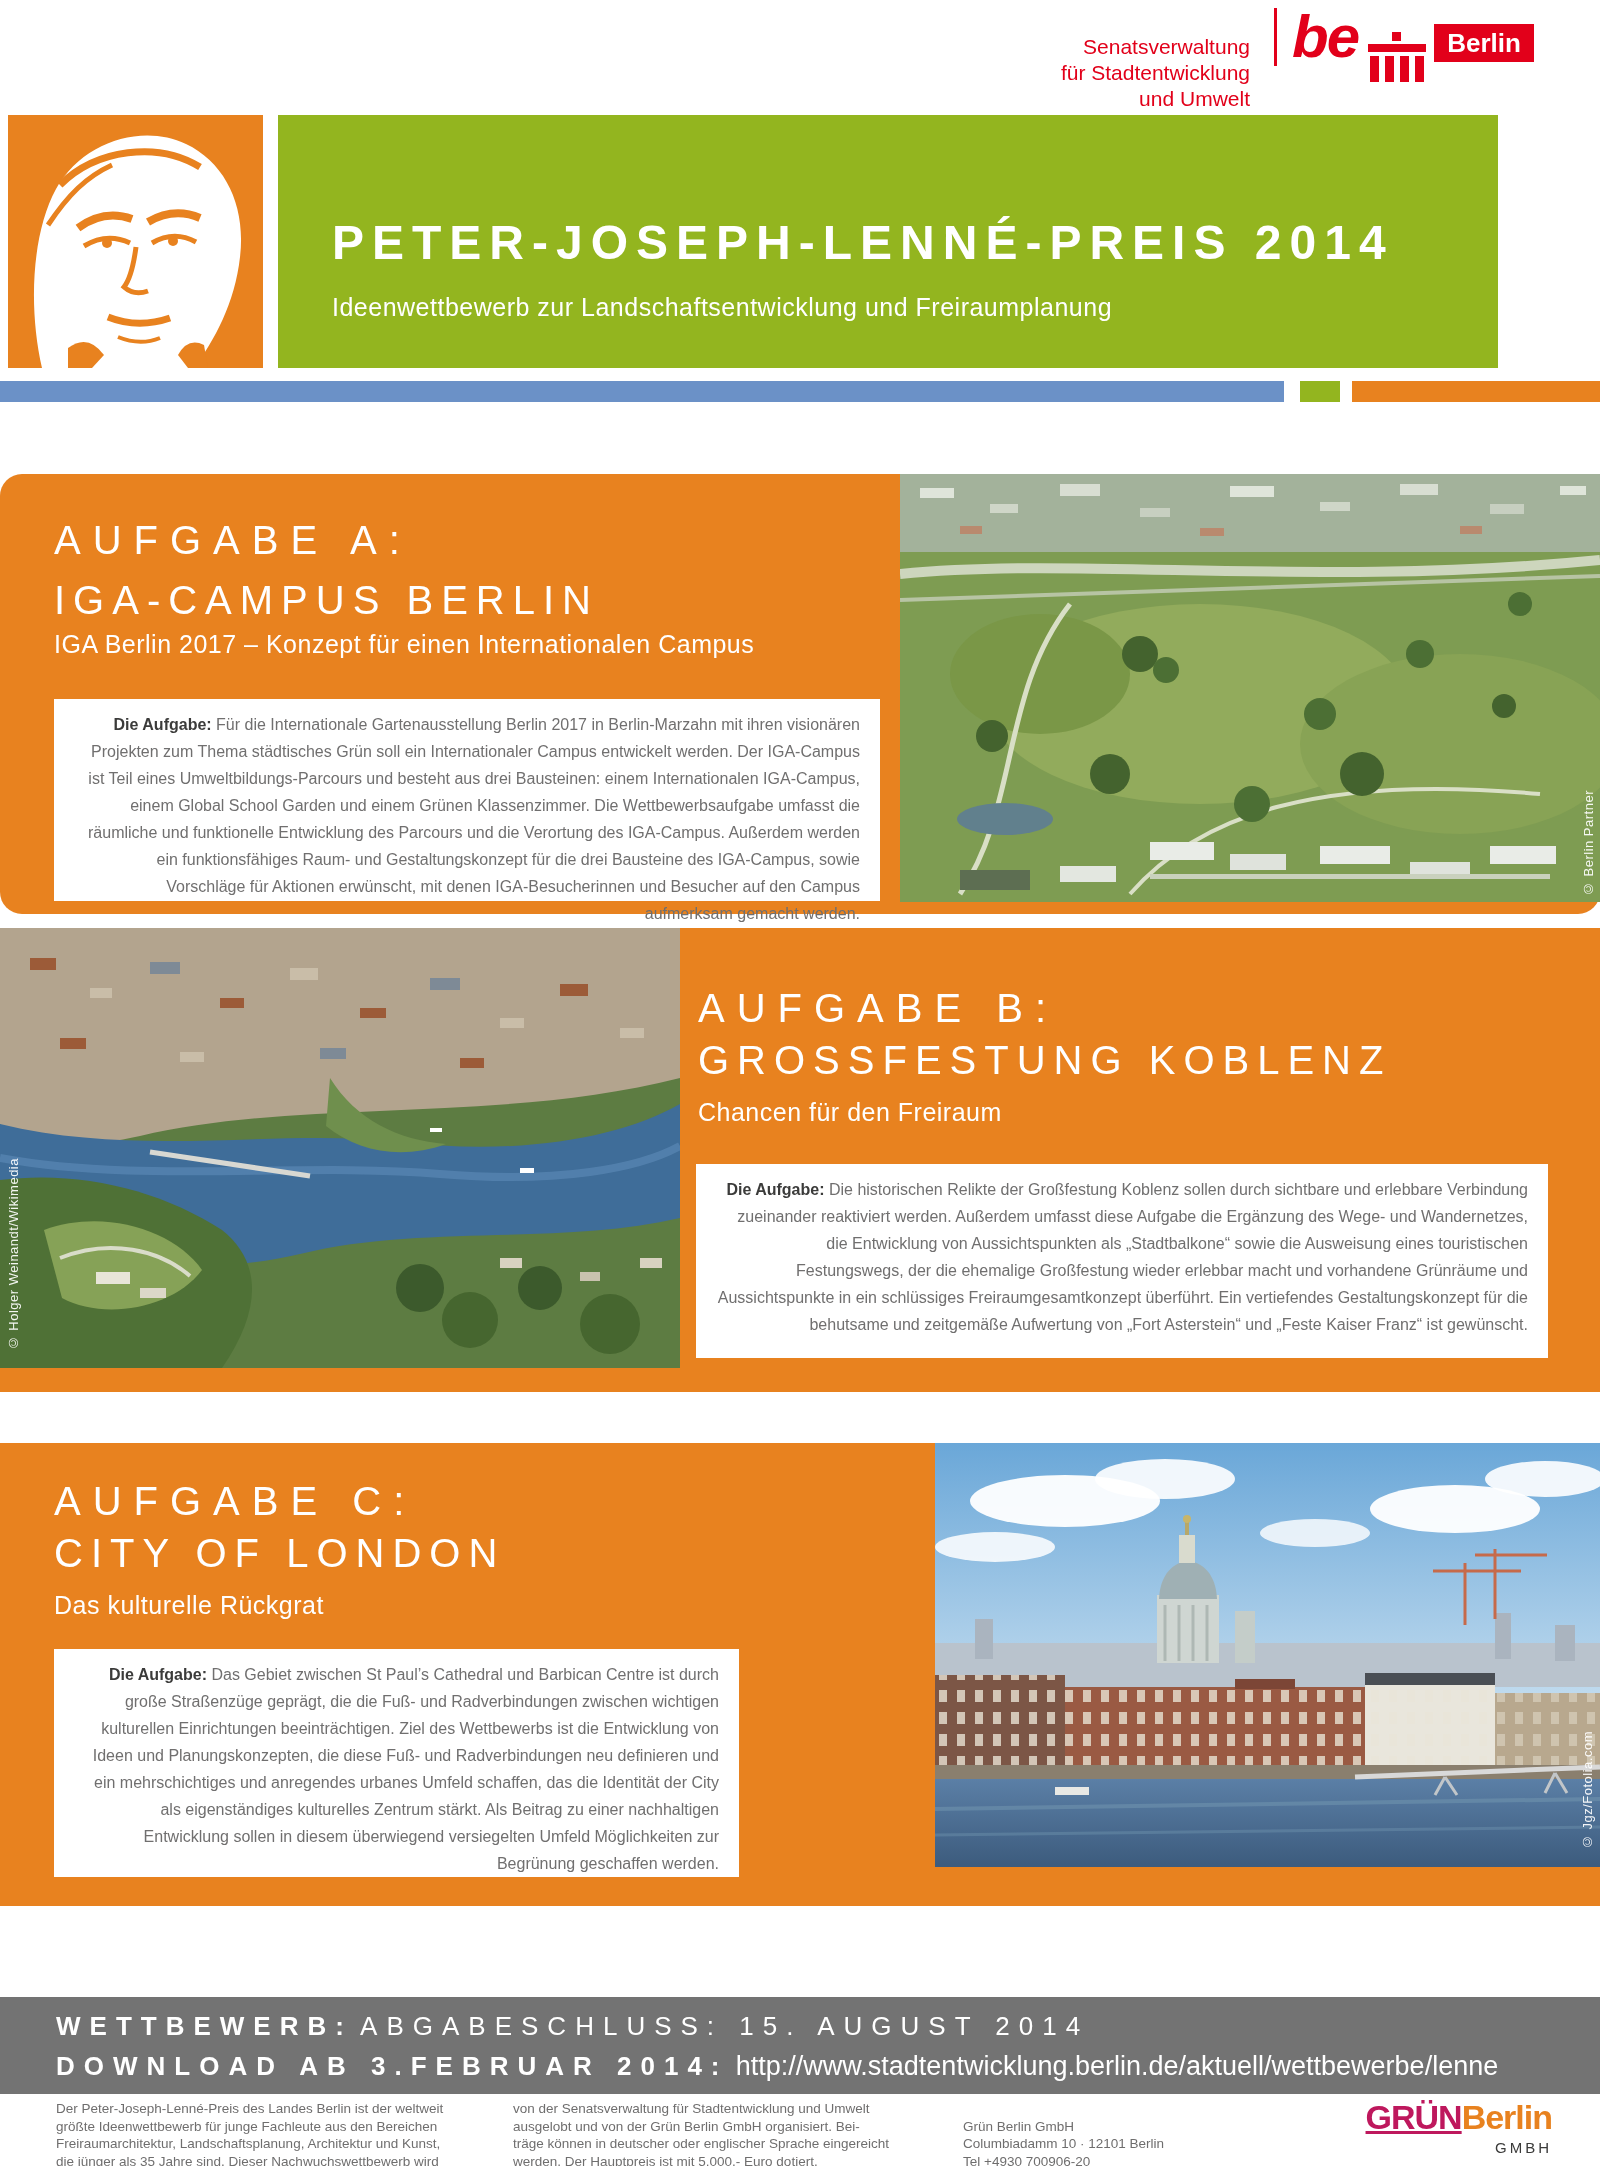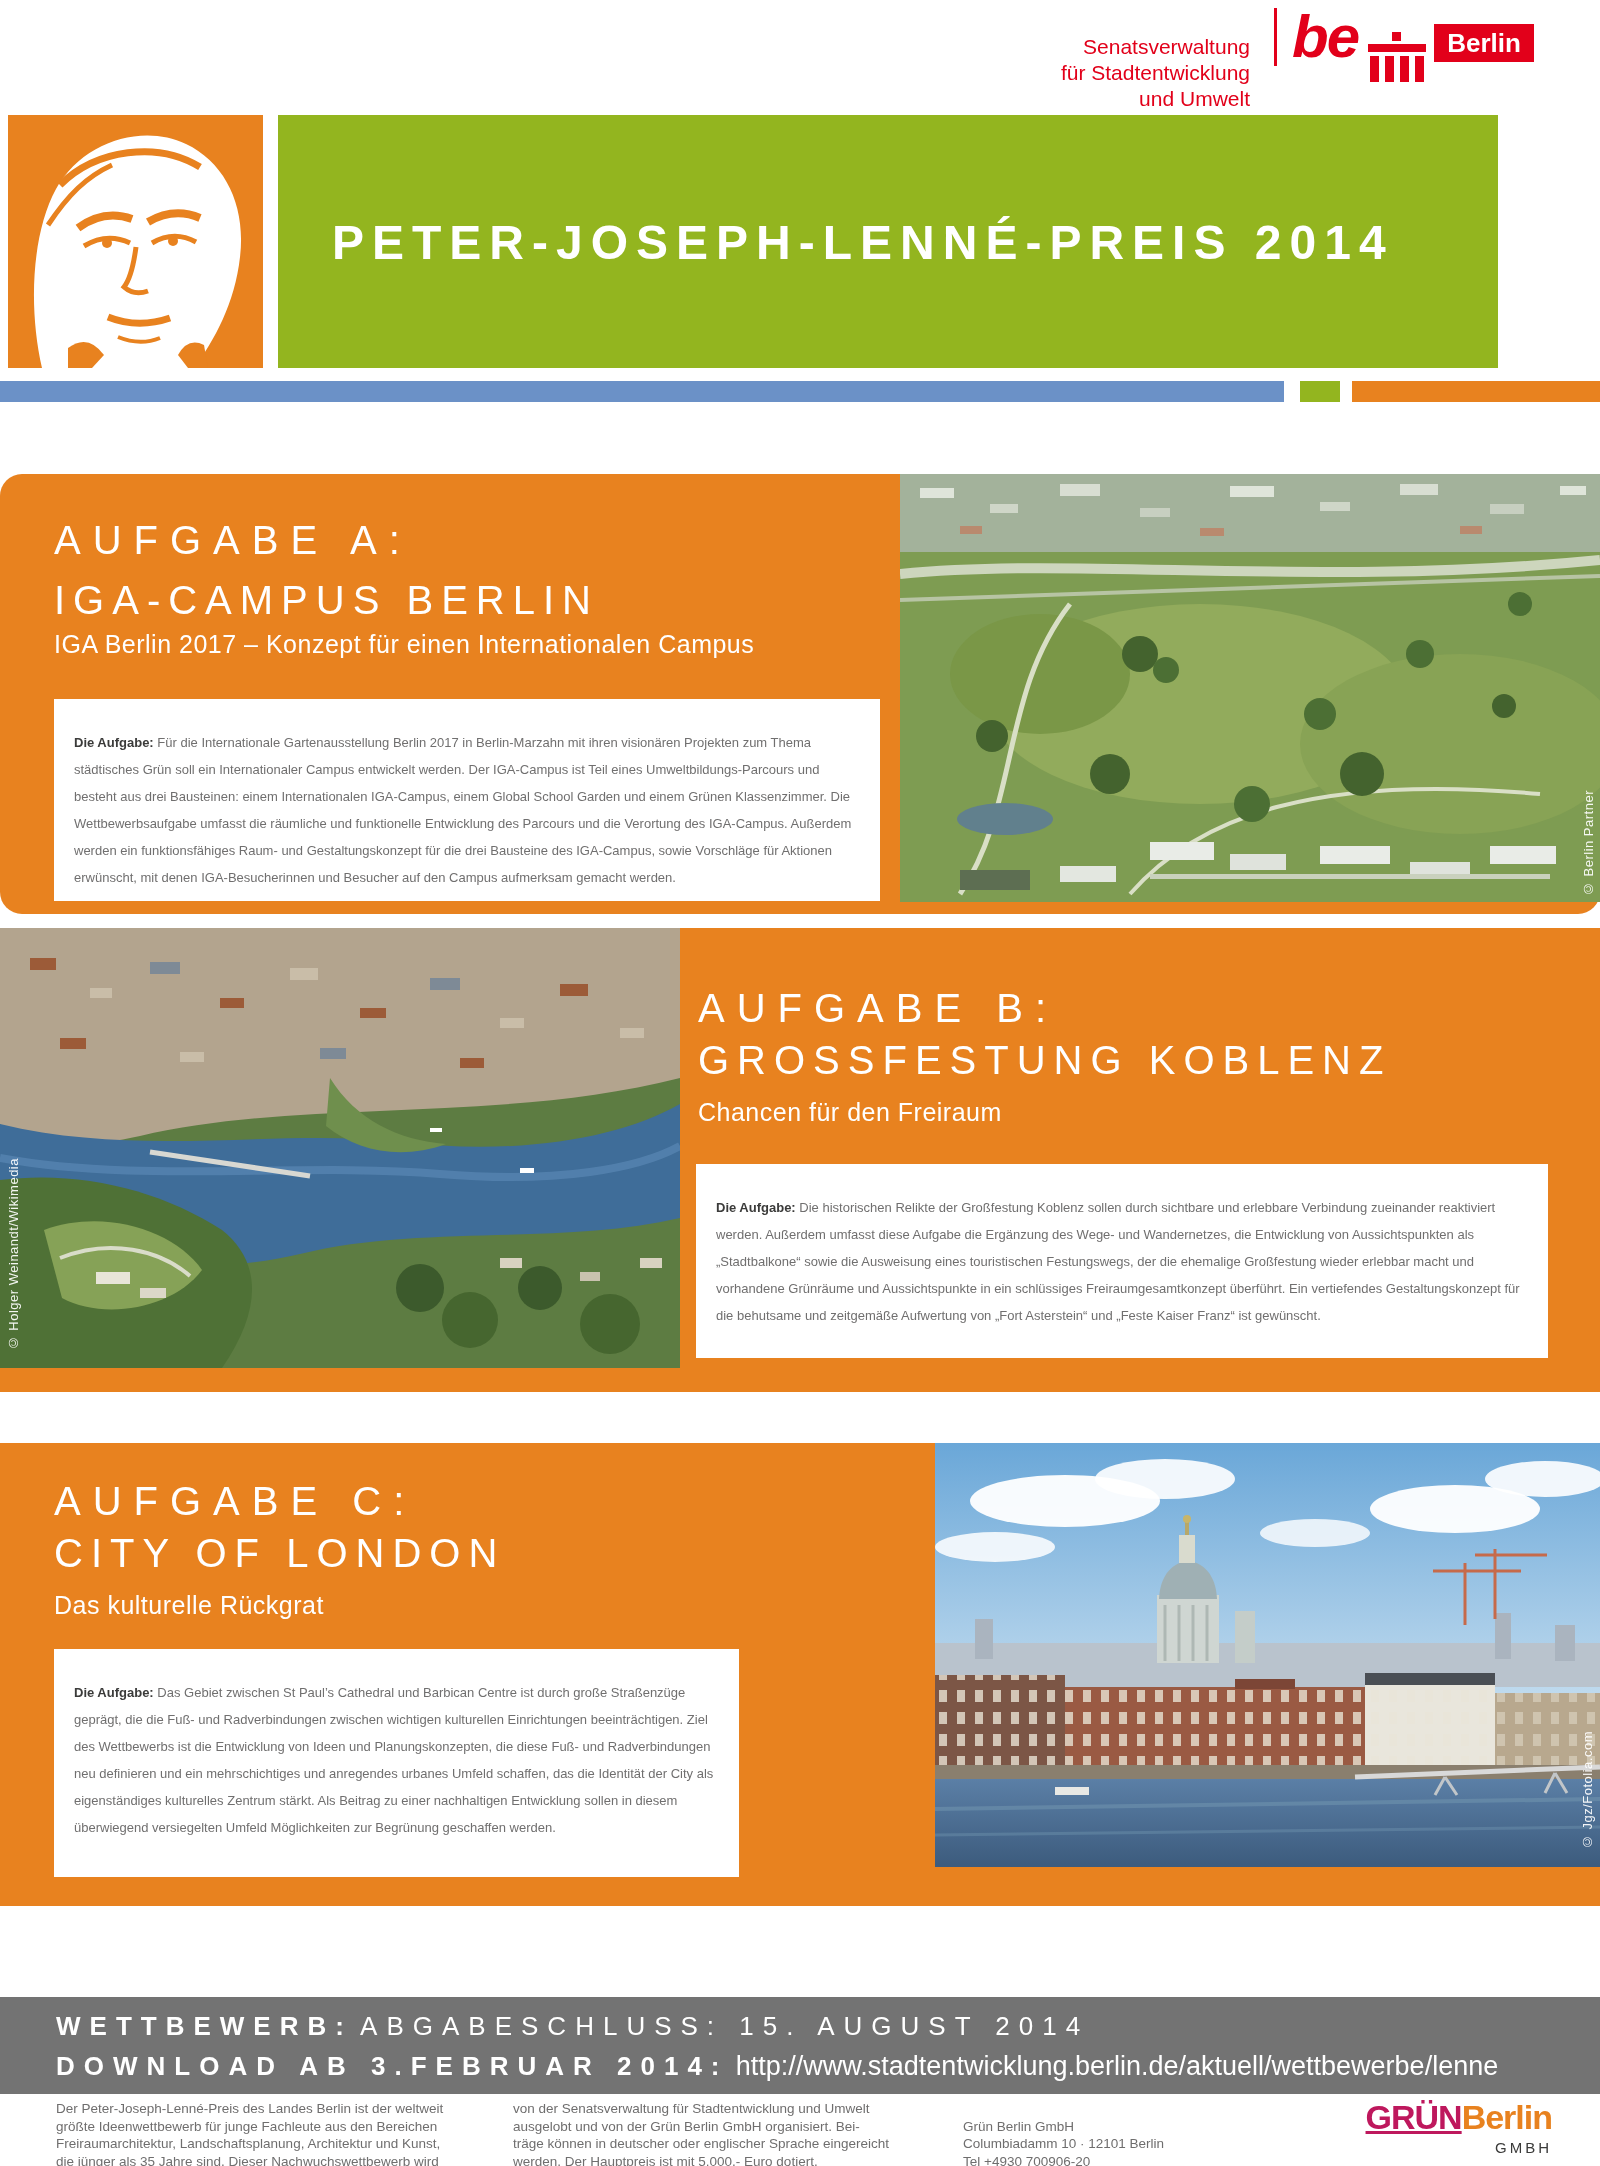--- a/index.html
+++ b/index.html
@@ -28,22 +28,22 @@
 
   
   .section{left:0;width:1600px;background:#e8821f;}
   .sec-a{top:474px;height:440px;border-radius:22px;}
   .sec-b{top:928px;height:464px;}
   .sec-c{top:1443px;height:463px;}
   .h1,.h2{position:absolute;color:#fff;font-size:40px;font-weight:400;white-space:nowrap;}
   .h1{letter-spacing:12px;}
   .h2{letter-spacing:8px;}
   .sub{position:absolute;color:#fff;font-size:25px;letter-spacing:0.5px;white-space:nowrap;}
-  .descbox{position:absolute;background:#fff;padding:30px 20px;box-sizing:border-box;
-           color:#706f6f;font-size:13px;line-height:27px;}
+  .descbox{position:absolute;background:#fff;padding:12px 20px;box-sizing:border-box;
+           color:#706f6f;font-size:16px;line-height:27px;text-align:right;}
   .descbox .lead{font-weight:bold;color:#3b3b3a;}
   .photo{position:absolute;overflow:hidden;}
   .photo svg{display:block;width:100%;height:100%;}
   .credit{position:absolute;color:#ffffff;opacity:.93;font-size:13px;letter-spacing:.5px;
           writing-mode:vertical-rl;transform:rotate(180deg);white-space:nowrap;}
 
   
   .comp-band{top:1997px;left:0;width:1600px;height:97px;background:#737373;color:#fff;}
   .comp-line{position:absolute;left:56px;white-space:nowrap;font-size:26px;}
   .comp-line .lbl{font-weight:bold;letter-spacing:9px;}
@@ -101,20 +101,21 @@
       <circle cx="165" cy="126" r="5" fill="#e8821f"></circle>
       <path d="M128,132 Q124,162 116,172 Q126,181 140,176" stroke="#e8821f" stroke-width="5" fill="none"></path>
       <path d="M100,202 Q130,214 162,203" stroke="#e8821f" stroke-width="7" fill="none"></path>
       <path d="M110,222 Q132,231 152,223" stroke="#e8821f" stroke-width="4" fill="none"></path>
       <path d="M60,233 Q80,218 96,240 L84,253 L60,253 Z" fill="#e8821f"></path>
       <path d="M196,230 Q180,222 170,240 L180,253 L200,253 Z" fill="#e8821f"></path>
     </svg>
   </div>
   <div class="abs banner">
     <div class="banner-title">PETER-JOSEPH-LENNÉ-PREIS 2014</div>
+    <div class="banner-sub">Ideenwettbewerb zur Landschaftsentwicklung und Freiraumplanung</div>
   </div>
 
   <div class="abs rule-blue"></div>
   <div class="abs rule-green"></div>
   <div class="abs rule-orange"></div>
 
   <div class="abs section sec-a">
     <div class="h1" style="left:54px;top:44px;">AUFGABE A:</div>
     <div class="h2" style="left:54px;top:96px;margin-top:8px;">IGA-CAMPUS BERLIN</div>
     <div class="sub" style="left:54px;top:156px;">IGA Berlin 2017 – Konzept für einen Internationalen Campus</div>

